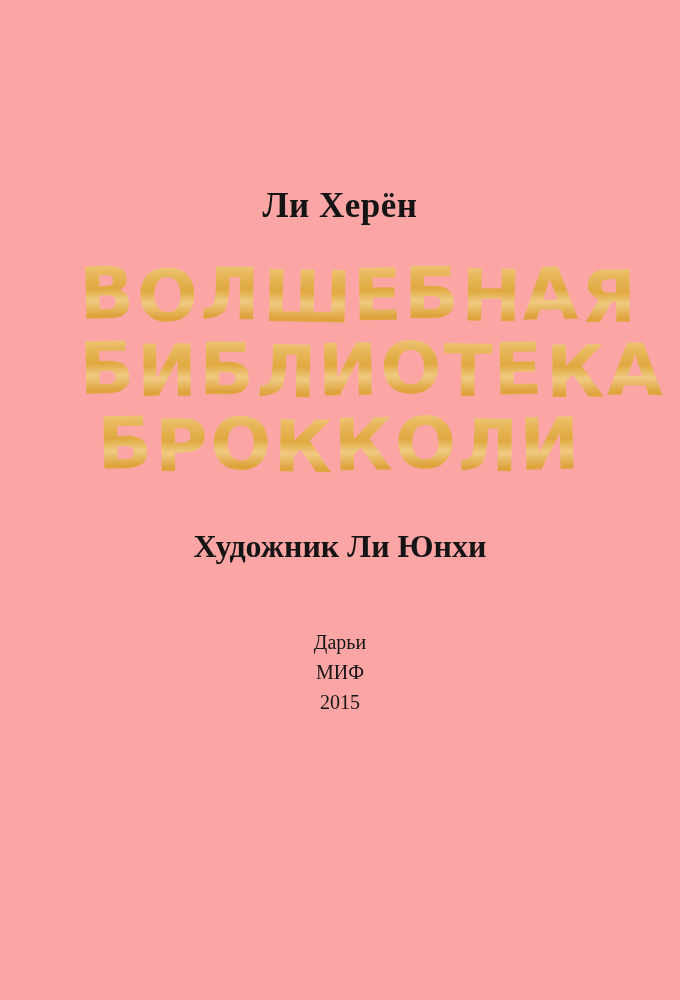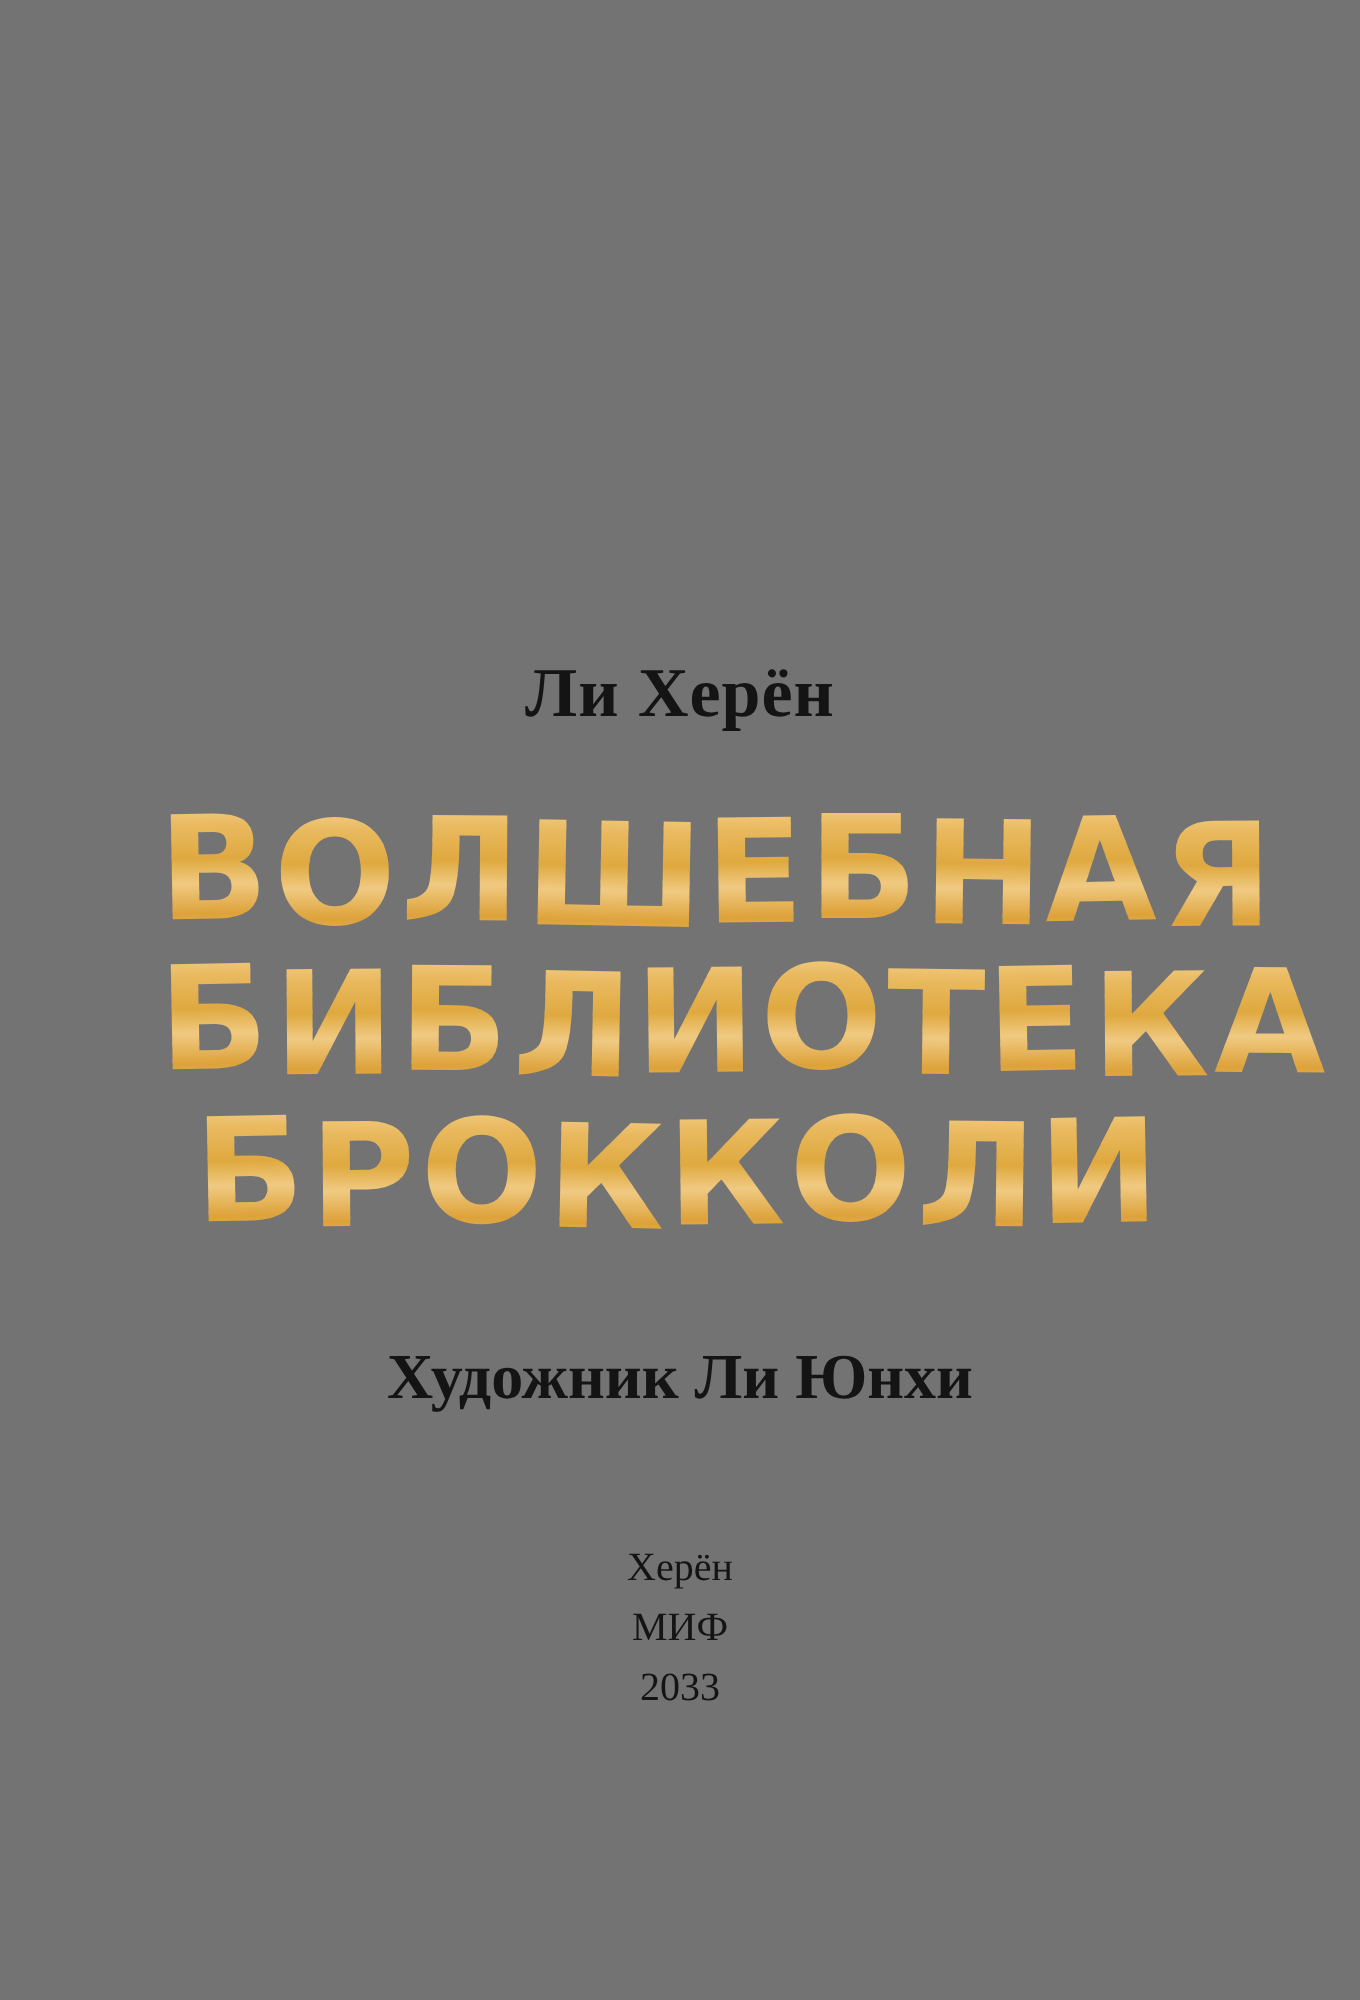--- a/index.html
+++ b/index.html
@@ -12,26 +12,25 @@
     height: 1000px;
     font-family: "Liberation Serif", serif;
     color: #1a1a1a;
     overflow: hidden;
   }
 
   .page {
     position: relative;
     width: 680px;
     height: 1000px;
-    background: #737373;
+    background: #fca5a5;
     box-sizing: border-box;
     display: flex;
     flex-direction: column;
     align-items: center;
-    justify-content: center;
   }
 
   .author {
     margin-top: 188px;
     font-family: "Liberation Serif", serif;
     font-weight: bold;
     font-size: 35px;
     letter-spacing: 0.5px;
     color: #141414;
     text-align: center;
@@ -116,18 +115,18 @@
   <div class="title-block">
     <div class="title-line line1"><span class="ch" style="transform: rotate(-1.05deg) translateY(-1.8px);">В</span><span class="ch" style="transform: rotate(-0.35deg) translateY(0.9px);">О</span><span class="ch" style="transform: rotate(0.35deg) translateY(-0.9px);">Л</span><span class="ch" style="transform: rotate(1.05deg) translateY(1.8px);">Ш</span><span class="ch" style="transform: rotate(-0.7deg) translateY(0px);">Е</span><span class="ch" style="transform: rotate(0deg) translateY(-1.8px);">Б</span><span class="ch" style="transform: rotate(0.7deg) translateY(0.9px);">Н</span><span class="ch" style="transform: rotate(-1.05deg) translateY(-0.9px);">А</span><span class="ch" style="transform: rotate(-0.35deg) translateY(1.8px);">Я</span></div>
     <div class="title-line line2"><span class="ch" style="transform: rotate(-1.05deg) translateY(-1.8px);">Б</span><span class="ch" style="transform: rotate(-0.35deg) translateY(0.9px);">И</span><span class="ch" style="transform: rotate(0.35deg) translateY(-0.9px);">Б</span><span class="ch" style="transform: rotate(1.05deg) translateY(1.8px);">Л</span><span class="ch" style="transform: rotate(-0.7deg) translateY(0px);">И</span><span class="ch" style="transform: rotate(0deg) translateY(-1.8px);">О</span><span class="ch" style="transform: rotate(0.7deg) translateY(0.9px);">Т</span><span class="ch" style="transform: rotate(-1.05deg) translateY(-0.9px);">Е</span><span class="ch" style="transform: rotate(-0.35deg) translateY(1.8px);">К</span><span class="ch" style="transform: rotate(0.35deg) translateY(0px);">А</span></div>
     <div class="title-line line3"><span class="ch" style="transform: rotate(-1.05deg) translateY(-1.8px);">Б</span><span class="ch" style="transform: rotate(-0.35deg) translateY(0.9px);">Р</span><span class="ch" style="transform: rotate(0.35deg) translateY(-0.9px);">О</span><span class="ch" style="transform: rotate(1.05deg) translateY(1.8px);">К</span><span class="ch" style="transform: rotate(-0.7deg) translateY(0px);">К</span><span class="ch" style="transform: rotate(0deg) translateY(-1.8px);">О</span><span class="ch" style="transform: rotate(0.7deg) translateY(0.9px);">Л</span><span class="ch" style="transform: rotate(-1.05deg) translateY(-0.9px);">И</span></div>
   </div>
 
   <div class="artist">Художник Ли Юнхи</div>
 
 
   <div class="imprint">
-    <div>Херён</div>
+    <div>Дарьи</div>
     <div>МИФ</div>
-    <div>2033</div>
+    <div>2015</div>
   </div>
 
 </div>
 
 </body></html>

